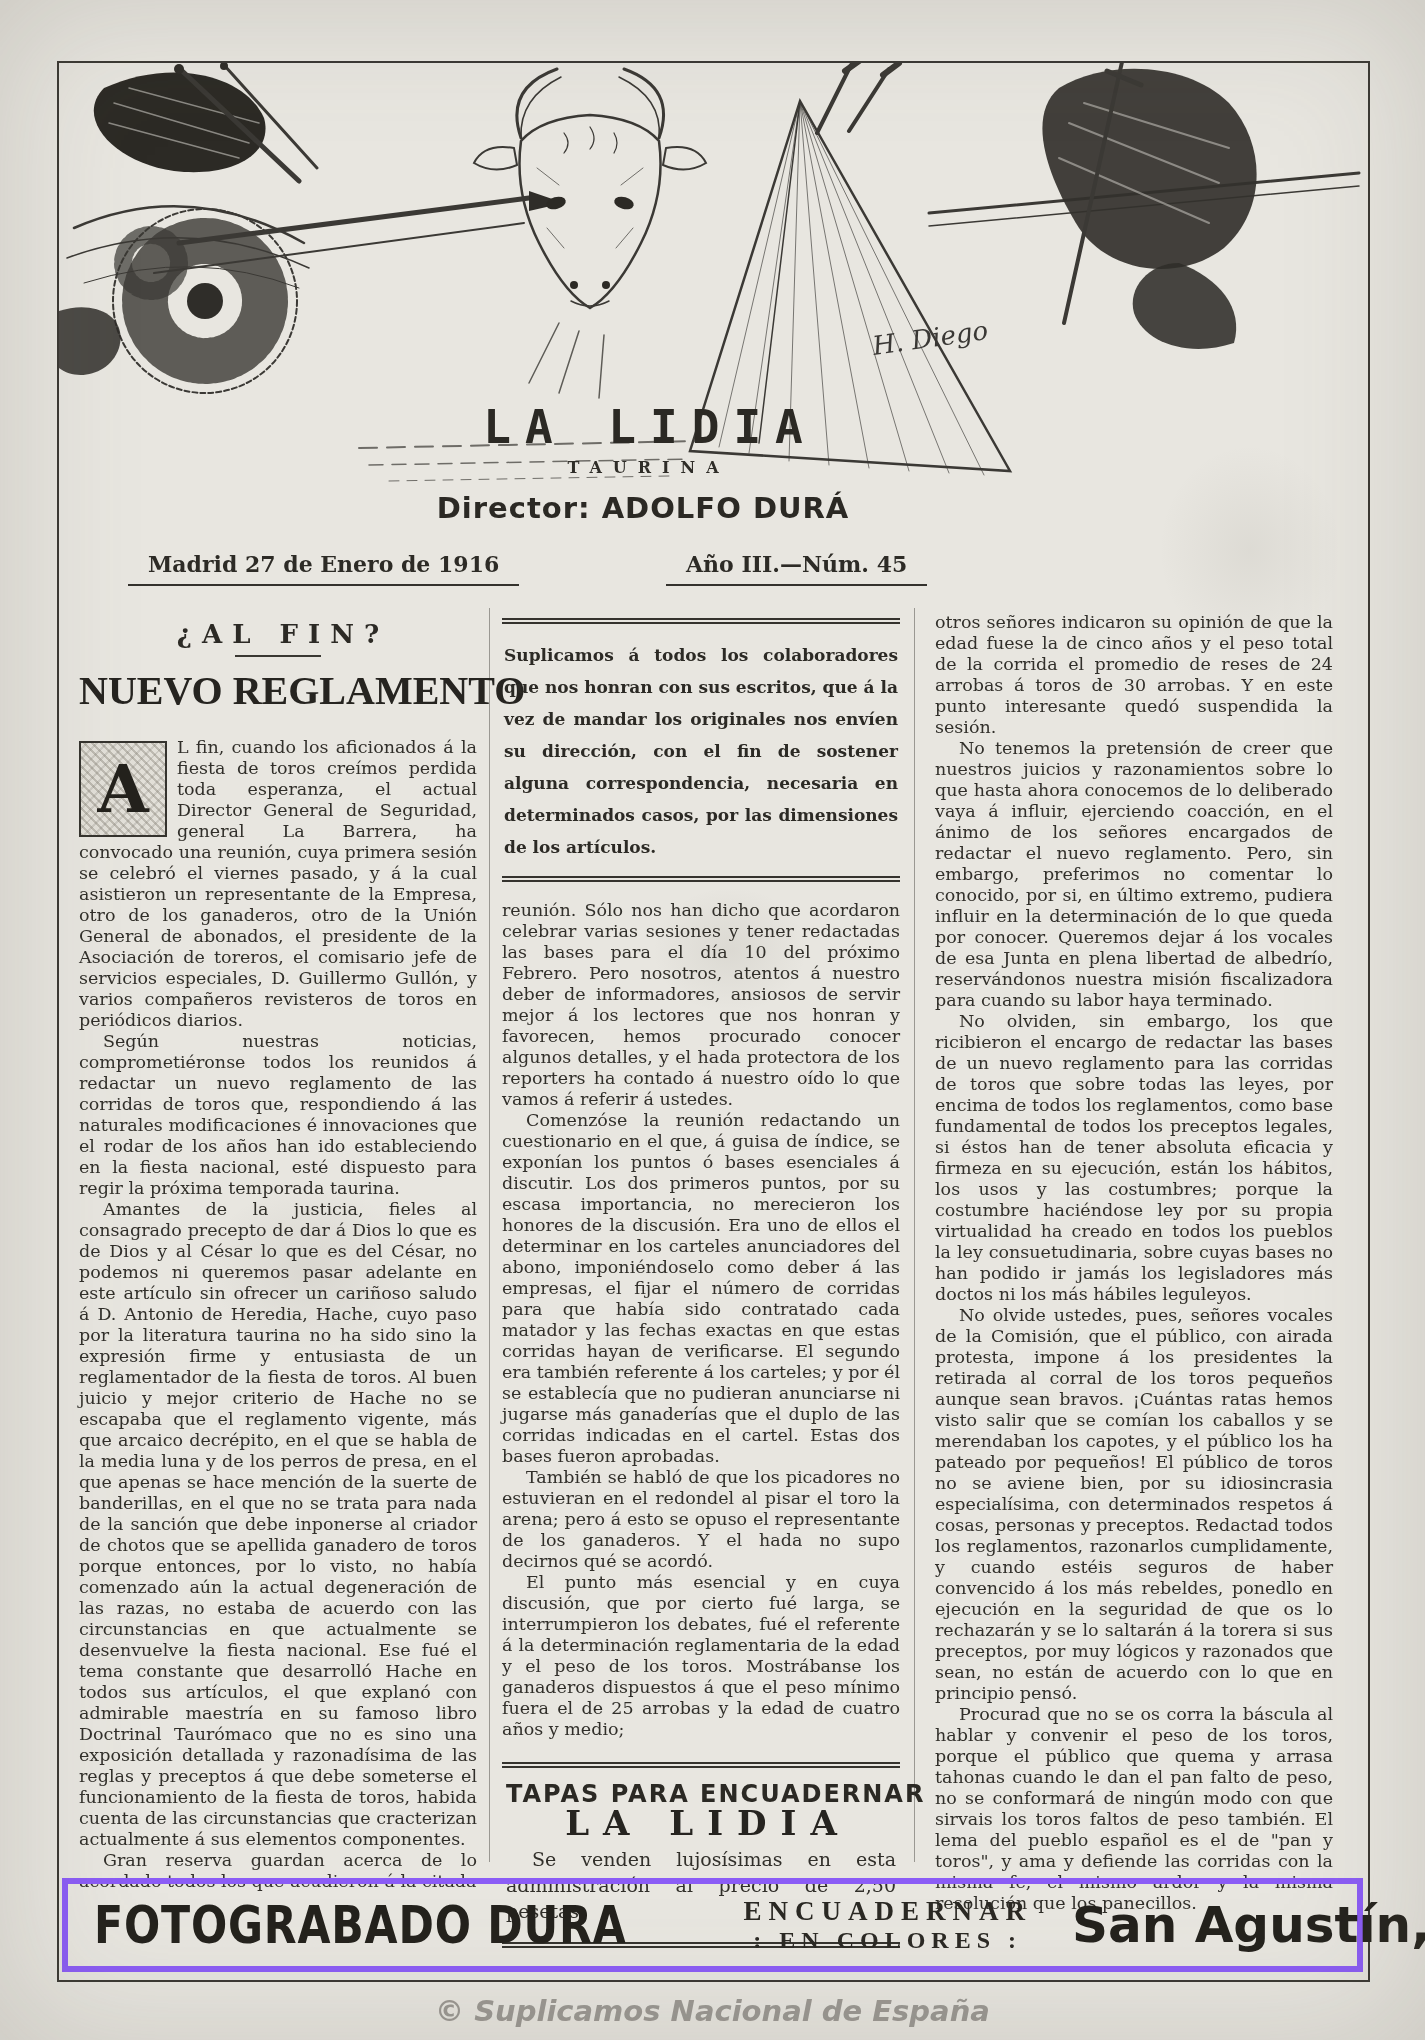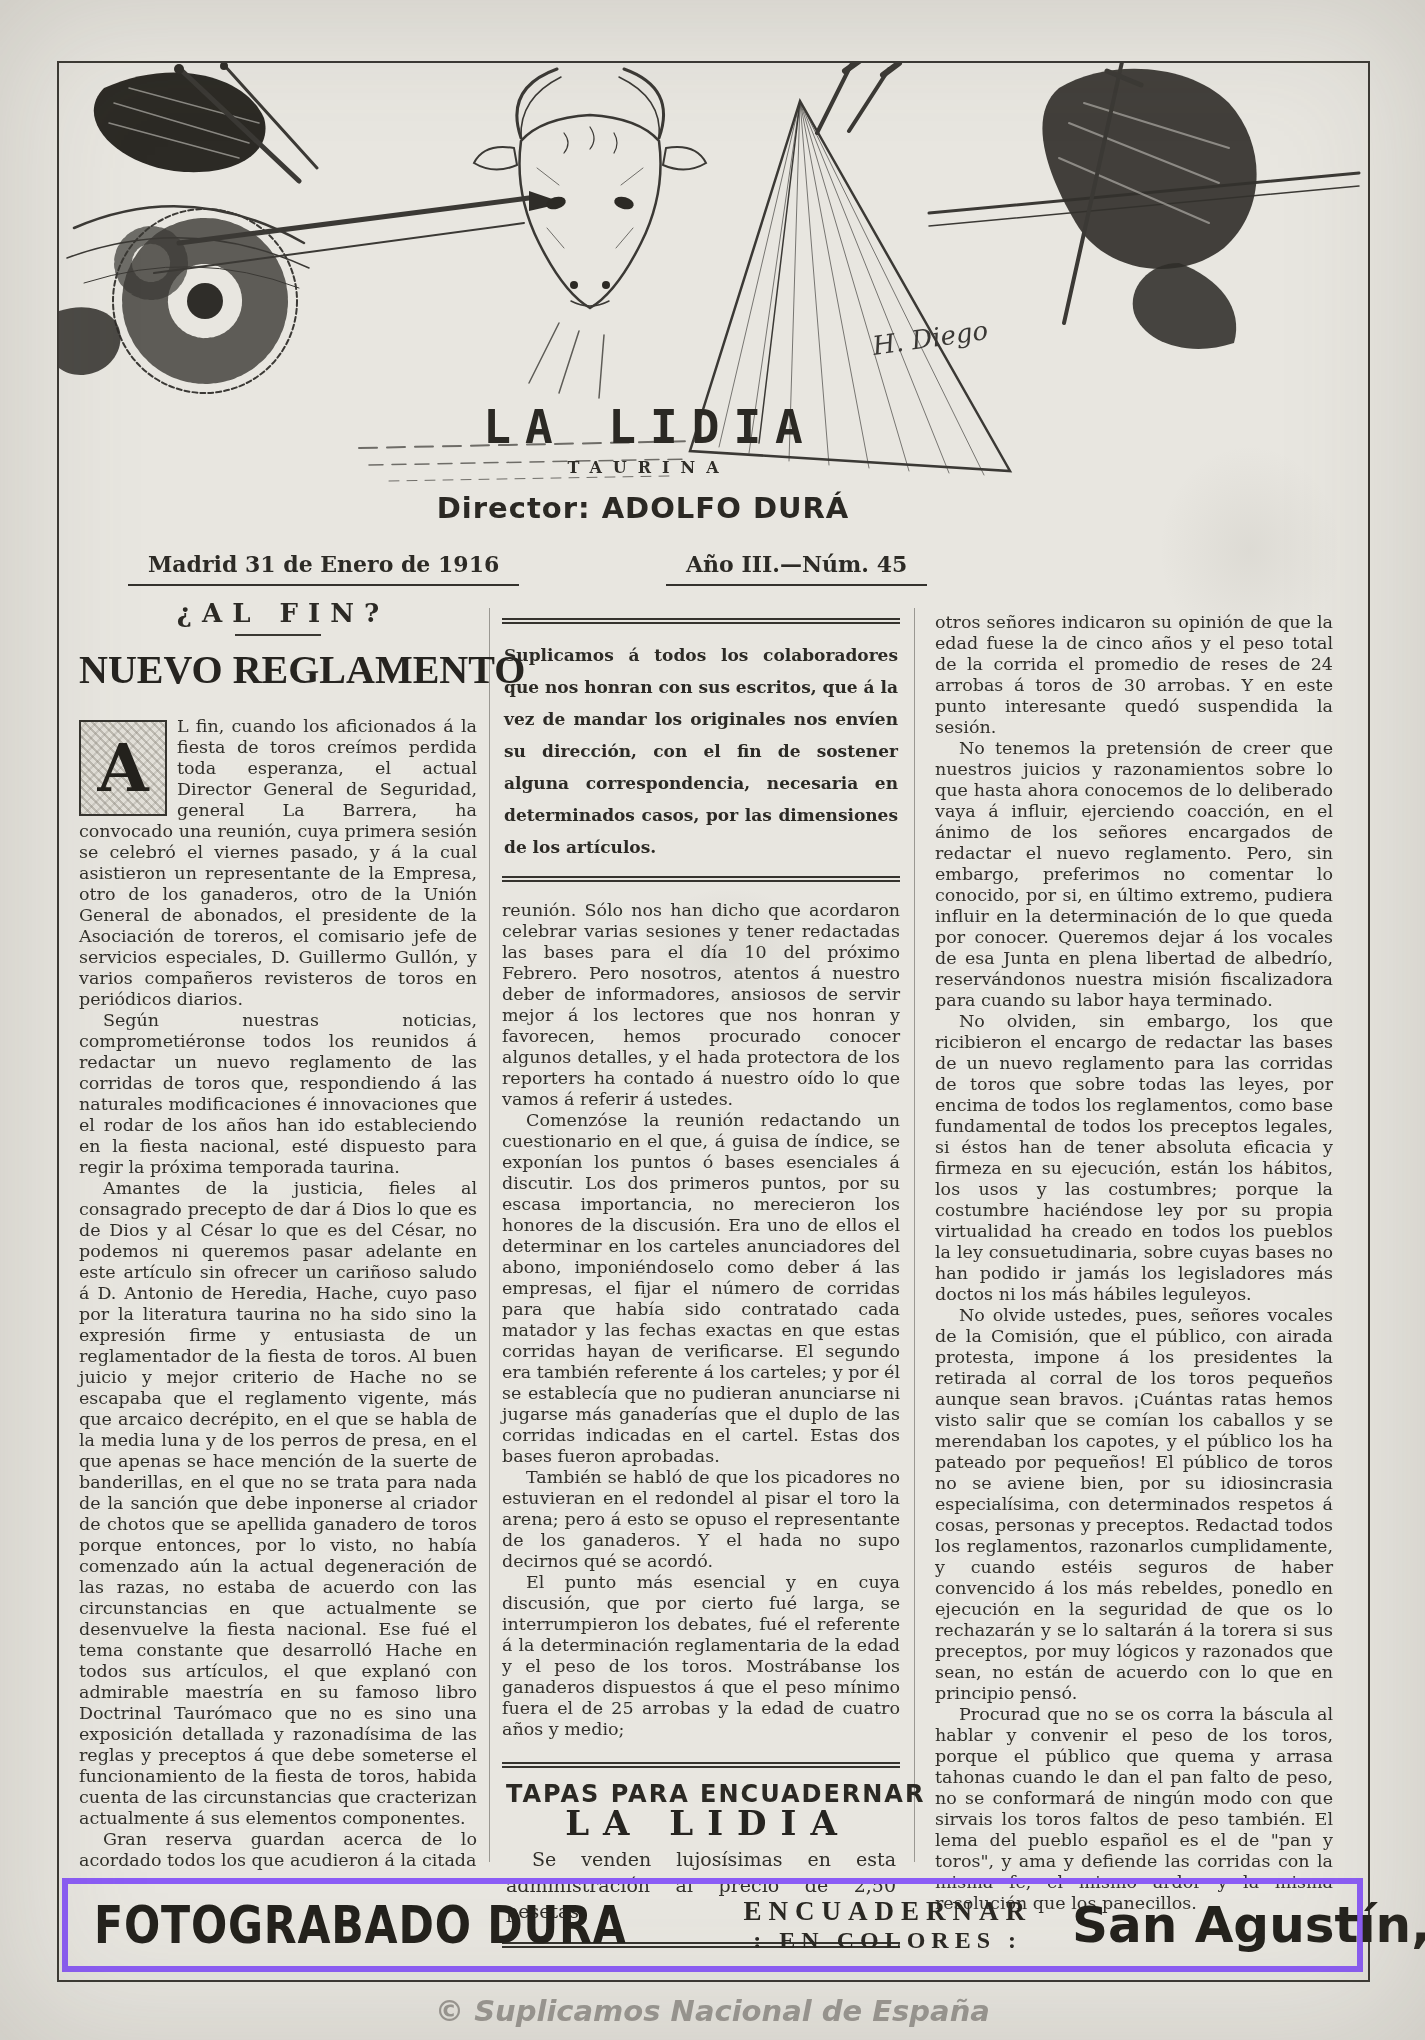--- a/index.html
+++ b/index.html
@@ -50,21 +50,21 @@
   .col {
     position:absolute; top:600px; width:398px;
     font-size:17.5px; line-height:21px; text-align:justify;
   }
   .col-1 { left:79px; }
   .col-2 { left:502px; }
   .col-3 { left:935px; top:612px; }
 
   .kicker {
     text-align:center; font-weight:bold; font-size:26px; letter-spacing:10px;
-    padding-left:10px; margin-top:3px; color:#2c2a25; white-space:nowrap;
+    padding-left:10px; margin-top:24px; color:#2c2a25; white-space:nowrap;
   }
   .kicker-rule { width:86px; height:2px; background:#3a3833; margin:10px auto 12px auto; }
   .headline {
     text-align:center; font-family:"Liberation Serif", serif; font-weight:bold;
     font-size:40px; line-height:44px; margin:0 0 24px 0; color:#262420; white-space:nowrap;
   }
   .p { margin:0; text-indent:24px; }
   .p.flush { text-indent:0; }
   .dropcap {
     float:left; width:88px; height:96px; margin:4px 10px 2px 0;
@@ -217,21 +217,21 @@
       <text x="815" y="292" transform="rotate(-8 815 292)" font-family="DejaVu Serif, serif" font-style="italic" font-size="26" fill="#3a3835" stroke="none">H. Diego</text>
     </g>
   </svg>
 
   <div class="masthead-text">
     <div class="mast-title">LA LIDIA</div>
     <div class="mast-sub">TAURINA</div>
     <div class="mast-dir">Director: ADOLFO DURÁ</div>
   </div>
 
-  <div class="date-left">Madrid 31 de Enero de 1916</div>
+  <div class="date-left">Madrid 27 de Enero de 1916</div>
   <div class="date-right">Año III.—Núm. 45</div>
 
   <div class="vrule vrule-1"></div>
   <div class="vrule vrule-2"></div>
 
   <div class="col col-1">
     <div class="kicker">¿AL FIN?</div>
     <div class="kicker-rule"></div>
     <h1 class="headline">NUEVO REGLAMENTO</h1>
     <p class="p flush"><span class="dropcap">A</span><span>L fin, cuando los aficionados á la fiesta de toros creímos perdida toda esperanza, el actual Director General de Seguridad, general La Barrera, ha convocado una reunión, cuya primera sesión se celebró el viernes pasado, y á la cual asistieron un representante de la Empresa, otro de los ganaderos, otro de la Unión General de abonados, el presidente de la Asociación de toreros, el comisario jefe de servicios especiales, D. Guillermo Gullón, y varios compañeros revisteros de toros en periódicos diarios.</span></p>

